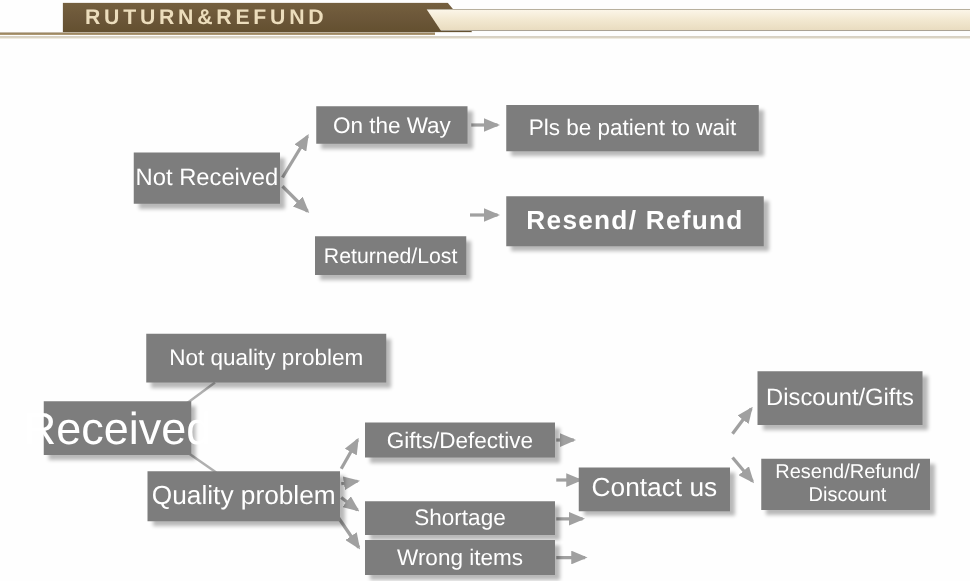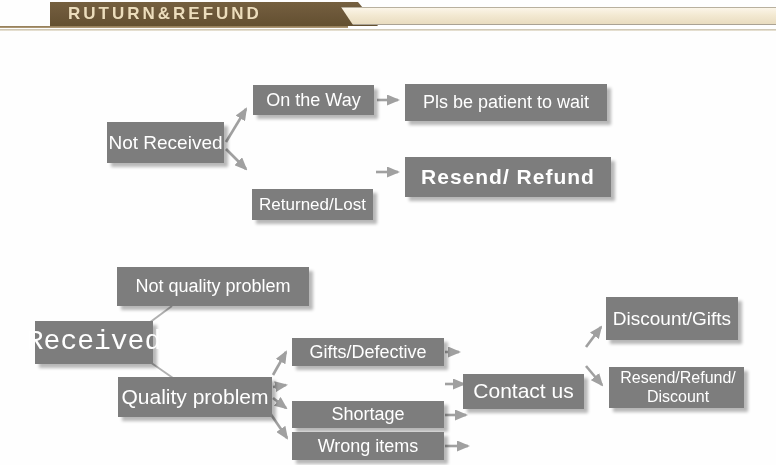--- a/index.html
+++ b/index.html
@@ -40,21 +40,21 @@
     display:flex; align-items:center; justify-content:center;
     white-space:nowrap; box-shadow:4px 4px 3px rgba(0,0,0,0.28);
     line-height:1.15;
   }
   #n-not-received        { left:107px; top:122px; width:117px; height:41px; font-size:19px; }
   #n-on-the-way          { left:253px; top:85px;  width:121px; height:30px; font-size:18px; }
   #n-pls-wait            { left:405px; top:84px;  width:202px; height:37px; font-size:18px; }
   #n-returned-lost       { left:252px; top:157px; width:121px; height:31px; font-size:17px;margin-top:32px; }
   #n-resend-refund       { left:405px; top:157px; width:206px; height:40px; font-size:21px; font-weight:bold; letter-spacing:1px; }
   #n-not-quality-problem { left:117px; top:267px; width:192px; height:39px; font-size:18px; }
-  #n-received            { left:35px;  top:321px; width:118px; height:43px; font-size:28px;font-family:Liberation Mono, monospace; }
+  #n-received            { left:35px;  top:321px; width:118px; height:43px; font-size:36px; }
   #n-quality-problem     { left:118px; top:377px; width:154px; height:40px; font-size:21px; }
   #n-broken-defective    { left:292px; top:338px; width:152px; height:28px; font-size:18px; }
   #n-different-color     { left:292px; top:370px; width:152px; height:27px; font-size:18px; }
   #n-shortage            { left:292px; top:401px; width:152px; height:27px; font-size:18px; }
   #n-wrong-items         { left:292px; top:432px; width:152px; height:28px; font-size:18px; }
   #n-contact-us          { left:463px; top:339px; width:121px; height:35px; font-size:21px;margin-top:35px; }
   #n-discount-gifts      { left:606px; top:297px; width:132px; height:43px; font-size:19px; }
   #n-resend-refund-discount {
     left:609px; top:367px; width:135px; height:41px; font-size:16px;
     white-space:normal; justify-content:flex-start; text-align:center;

